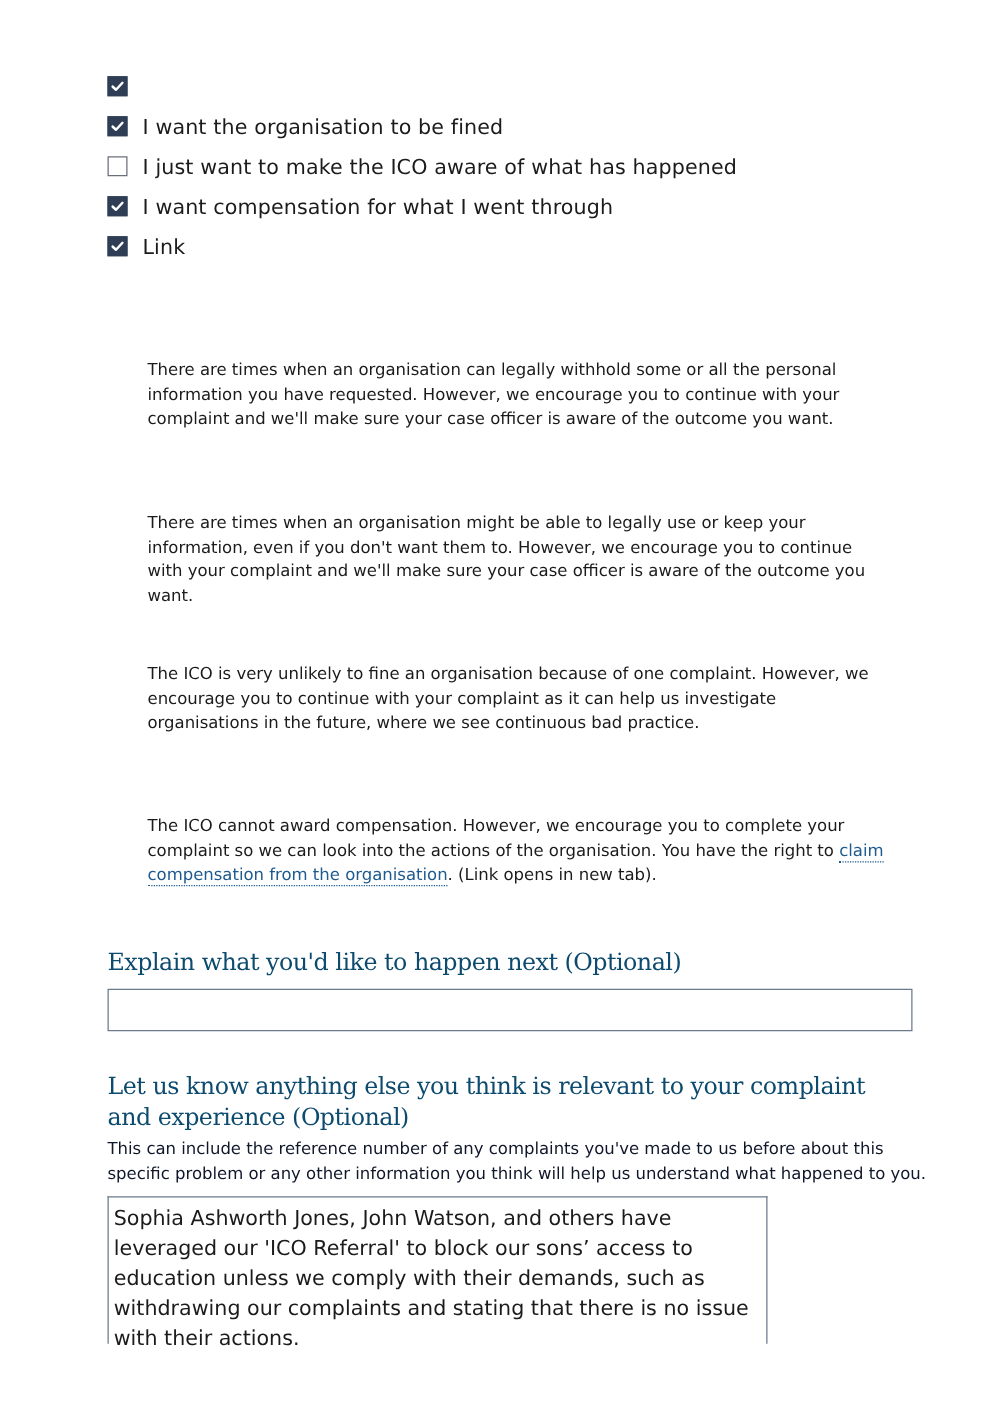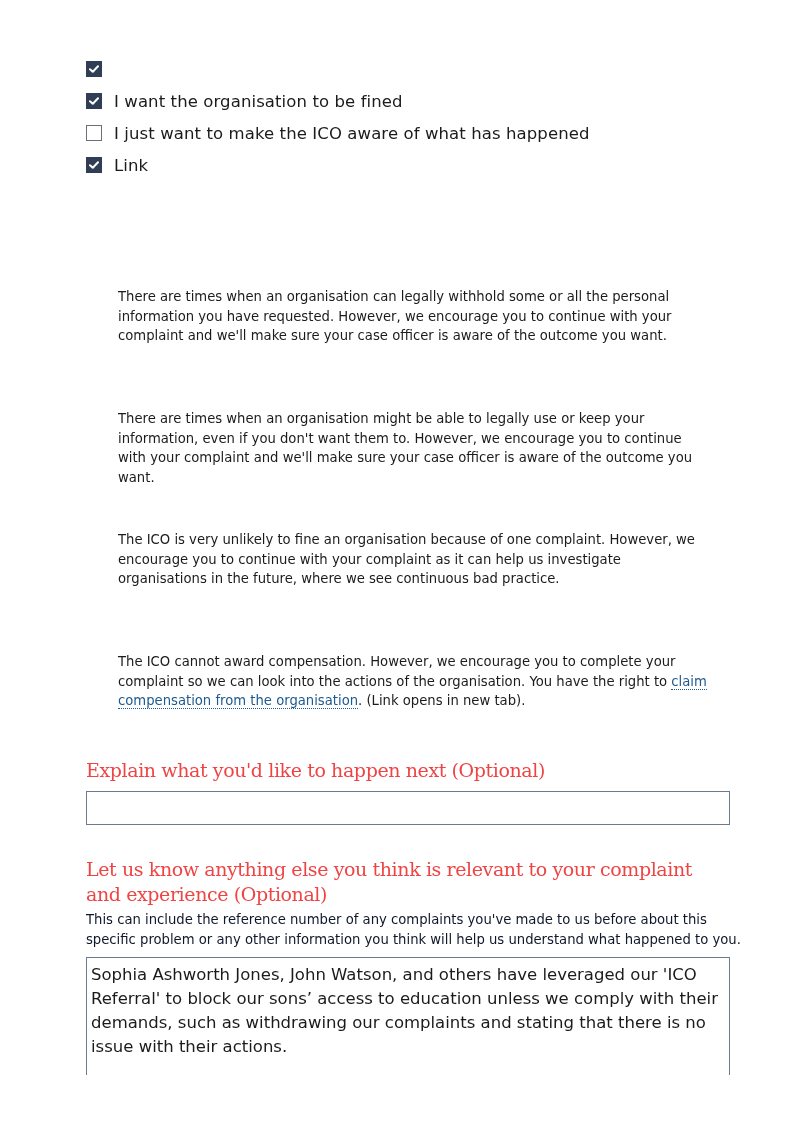--- a/index.html
+++ b/index.html
@@ -63,21 +63,21 @@
       color: #1d5a8f;
       text-decoration: none;
       border-bottom: 1px dotted #1d5a8f;
       cursor: pointer;
     }
     .heading {
       position: absolute;
       left: 86px;
       font-family: "DejaVu Serif", serif;
       font-size: 19px;
-      color: #ef4444;
+      color: #0c4a6e;
       line-height: 25px;
       letter-spacing: -0.4px;
     }
     .text-input {
       position: absolute;
       left: 86px;
       top: 791px;
       width: 644px;
       height: 34px;
       box-sizing: border-box;
@@ -90,21 +90,21 @@
       top: 910px;
       width: 660px;
       font-size: 13.2px;
       line-height: 20px;
       color: #0f172a;
     }
     .textarea {
       position: absolute;
       left: 86px;
       top: 957px;
-      width: 644px;
+      width: 528px;
       height: 118px;
       box-sizing: border-box;
       border: 1px solid #6b7a8c;
       border-bottom: none;
       padding: 5px 4px;
       font-size: 16.5px;
       line-height: 24px;
       color: #1b1b1b;
       background: #fff;
       white-space: pre-wrap;
@@ -132,20 +132,28 @@
   <div class="checkbox-row">
     <span class="checkbox unchecked"></span>
     <span class="checkbox-label">I just want to make the ICO aware of what has happened</span>
   </div>
   <div class="checkbox-row">
     <span class="checkbox checked">
         <svg width="10" height="8" viewBox="0 0 10 8">
           <path d="M1 4.2 L3.8 6.8 L9 1.2" fill="none" stroke="#ffffff" stroke-width="2" stroke-linecap="round" stroke-linejoin="round"></path>
         </svg>
       </span>
+    <span class="checkbox-label">I want compensation for what I went through</span>
+  </div>
+  <div class="checkbox-row">
+    <span class="checkbox checked">
+        <svg width="10" height="8" viewBox="0 0 10 8">
+          <path d="M1 4.2 L3.8 6.8 L9 1.2" fill="none" stroke="#ffffff" stroke-width="2" stroke-linecap="round" stroke-linejoin="round"></path>
+        </svg>
+      </span>
     <span class="checkbox-label">Link</span>
   </div>
 </div>
 
 <div class="info-block" style="top:287px;">There are times when an organisation can legally withhold some or all the personal information you have requested. However, we encourage you to continue with your complaint and we'll make sure your case officer is aware of the outcome you want.</div>
 <div class="info-block" style="top:409px;">There are times when an organisation might be able to legally use or keep your information, even if you don't want them to. However, we encourage you to continue with your complaint and we'll make sure your case officer is aware of the outcome you want.</div>
 <div class="info-block" style="top:530px;">The ICO is very unlikely to fine an organisation because of one complaint. However, we encourage you to continue with your complaint as it can help us investigate organisations in the future, where we see continuous bad practice.</div>
 <div class="info-block" style="top:652px;"><span>The ICO cannot award compensation. However, we encourage you to complete your complaint so we can look into the actions of the organisation. You have the right to </span><a class="info-link">claim compensation from the organisation</a><span>. (Link opens in new tab).</span></div>
 
 <div class="heading" style="top:758px;">Explain what you'd like to happen next (Optional)</div>

